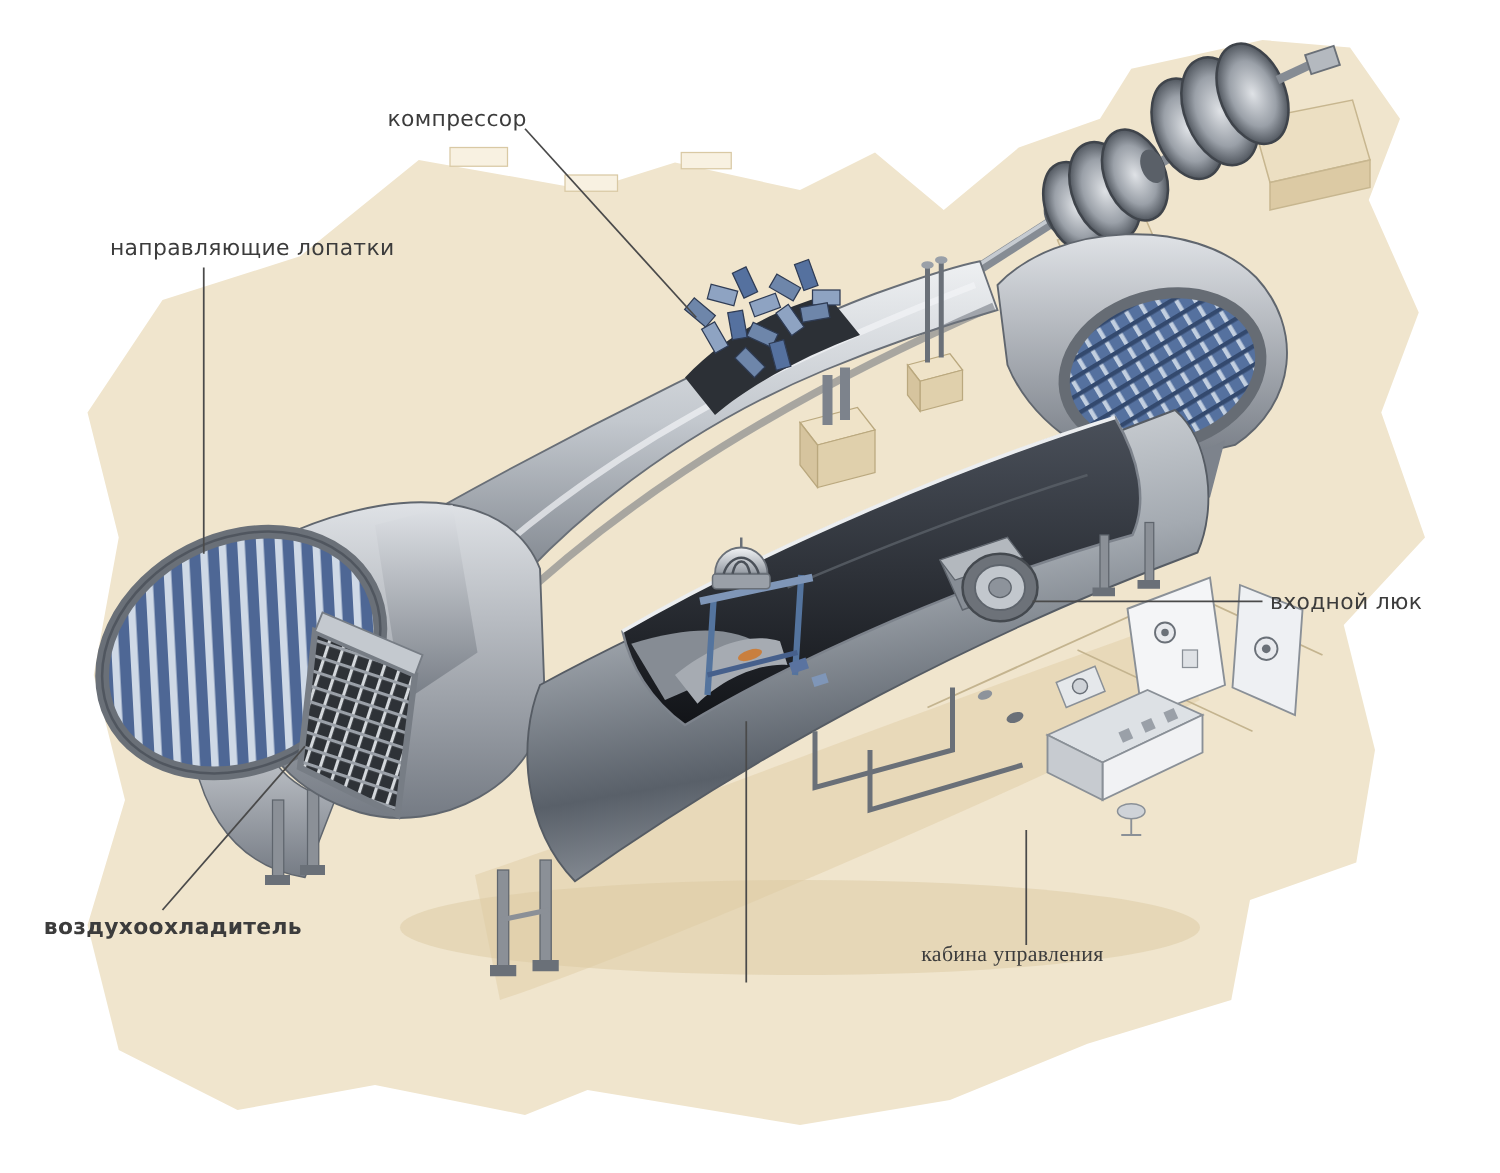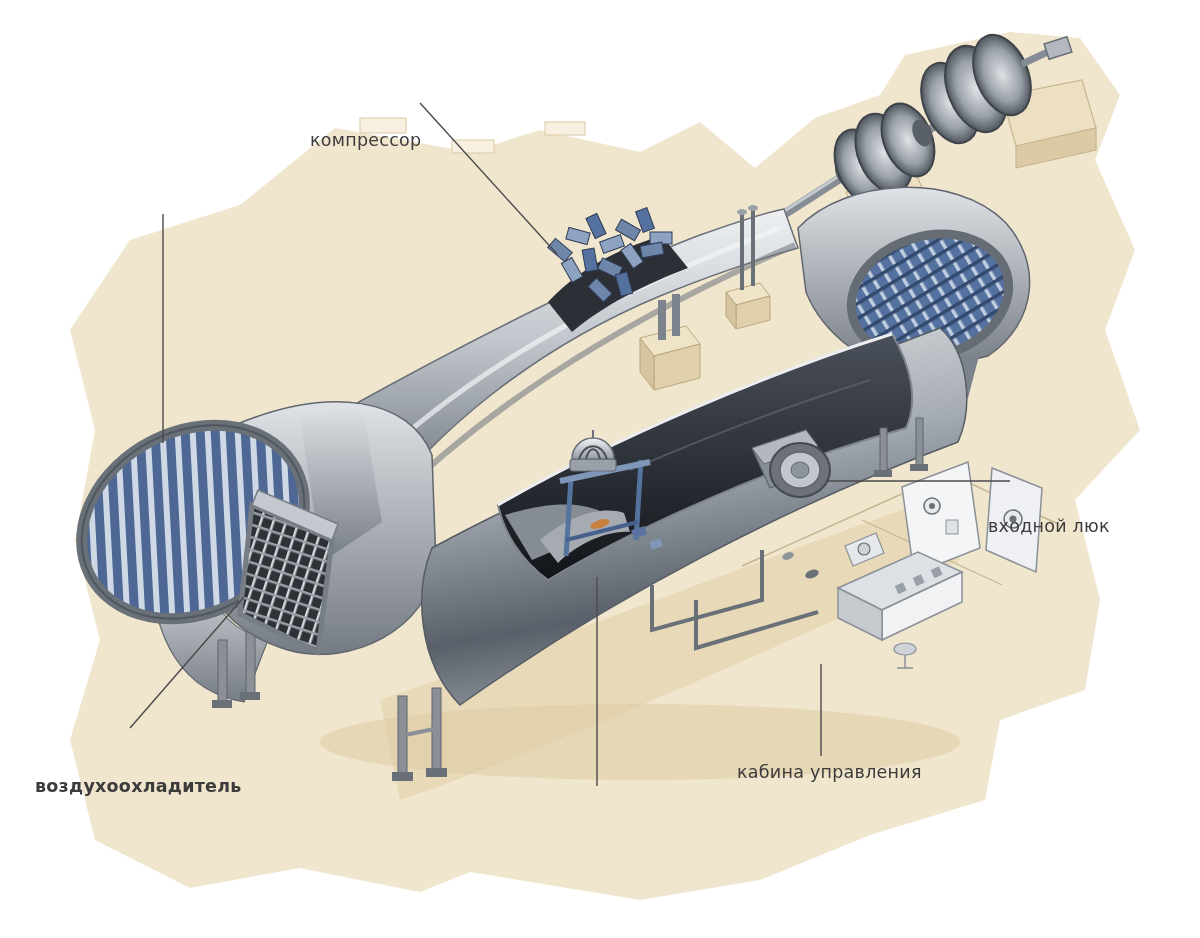--- a/index.html
+++ b/index.html
@@ -15,21 +15,20 @@
     font-family:"DejaVu Sans", sans-serif;
     overflow:hidden;
   }
   .canvas svg{position:absolute;left:0;top:0;}
   .label{
     position:absolute;
     font-size:17.5px;
     letter-spacing:.25px;
     color:var(--label-text);
     white-space:nowrap;
-    margin-top:44px;
   }
   .label-two-line div{line-height:1;}
   .label-two-line div + div{margin-top:26px;}
 </style>
 </head>
 <body>
 
 <div class="canvas">
 
 <svg width="1200" height="938" viewBox="0 0 1200 938">
@@ -244,17 +243,18 @@
     <path d="M420,103 L557,254"></path>
     <path d="M163,214 L163,443"></path>
     <path d="M130,728 L244,597"></path>
     <path d="M1010,481 L826,481"></path>
     <path d="M597,786 L597,577"></path>
     <path d="M821,756 L821,664"></path>
   </g>
 </svg>
 
   <div class="label" style="left:310px;top:86px;">компрессор</div>
+  <div class="label" style="left:88px;top:189px;">направляющие лопатки</div>
   <div class="label" style="left:35px;top:732px;font-weight:bold;">воздухоохладитель</div>
-  <div class="label" style="left:988px;top:472px;">входной люк</div>
-  <div class="label" style="left:737px;top:718px;">кабина управления</div>
+  <div class="label" style="left:1016px;top:472px;">входной люк</div>
+  <div class="label" style="left:737px;top:753px;font-family:Liberation Serif, serif;">кабина управления</div>
 
 </div>
 
 </body></html>

